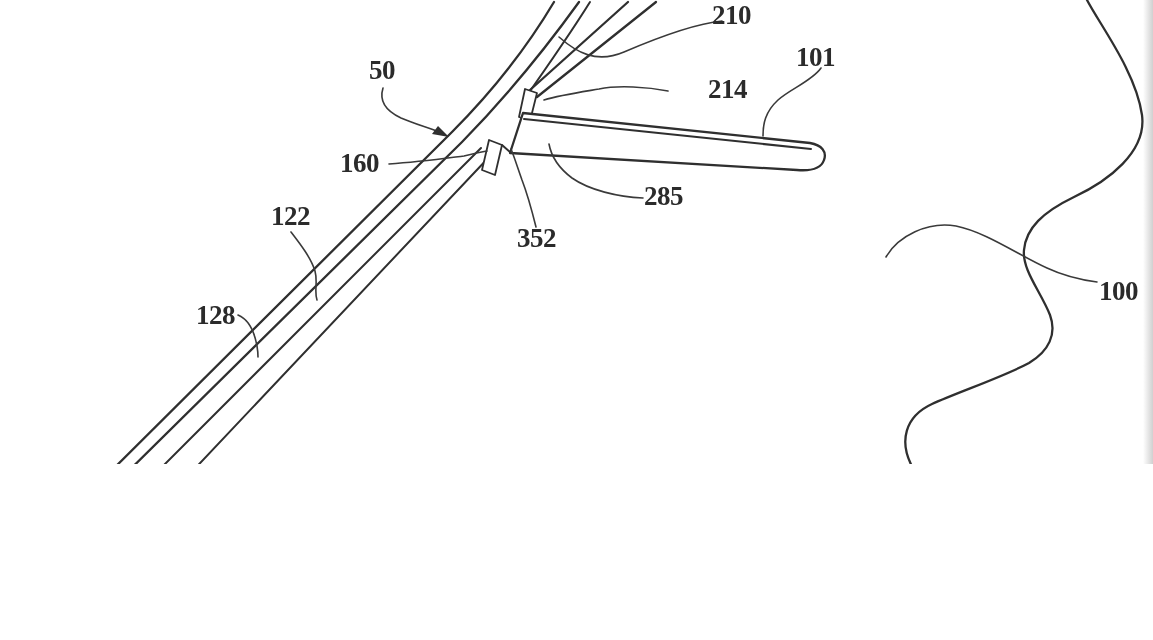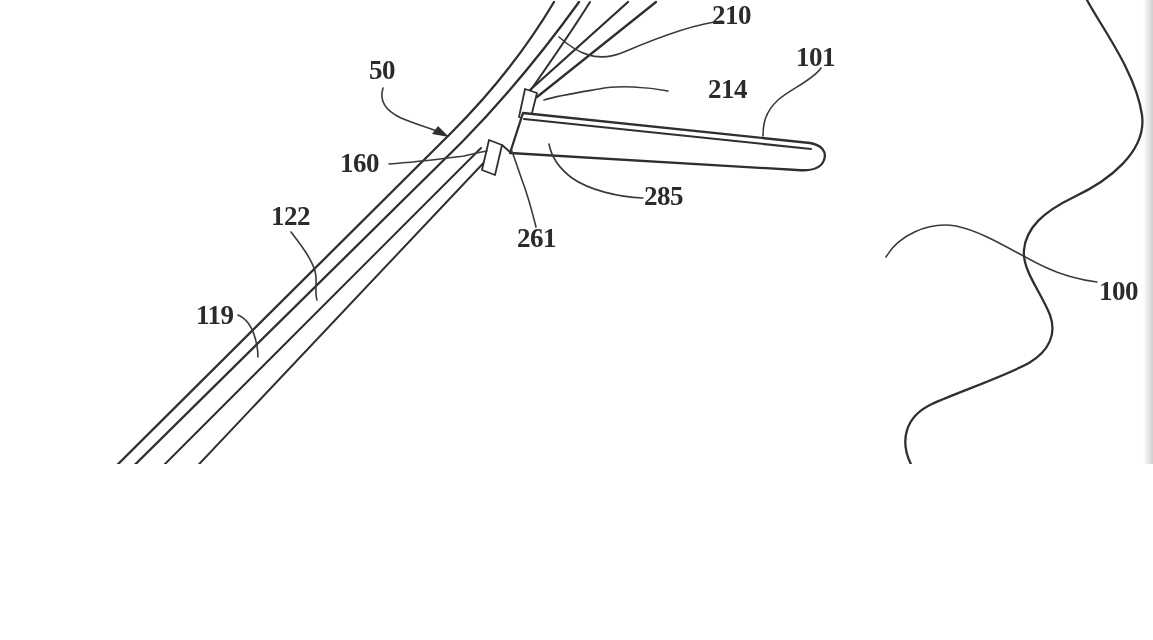--- a/index.html
+++ b/index.html
@@ -107,18 +107,18 @@
     <path d="M 0,625 L 14,640 L 0,640 Z" fill="#3a3a3a" stroke="none"></path>
   </svg>
 
   <div class="ref-label" style="left:712px; top:2px;">210</div>
   <div class="ref-label" style="left:369px; top:57px;">50</div>
   <div class="ref-label" style="left:796px; top:38px;margin-top:6px;">101</div>
   <div class="ref-label" style="left:668px; top:76px;margin-left:40px;">214</div>
   <div class="ref-label" style="left:340px; top:150px;">160</div>
   <div class="ref-label" style="left:644px; top:183px;">285</div>
   <div class="ref-label" style="left:271px; top:203px;">122</div>
-  <div class="ref-label" style="left:517px; top:225px;">261</div>
-  <div class="ref-label" style="left:196px; top:302px;">119</div>
+  <div class="ref-label" style="left:517px; top:225px;">352</div>
+  <div class="ref-label" style="left:196px; top:302px;">128</div>
   <div class="ref-label" style="left:1099px; top:266px;margin-top:12px;">100</div>
 
   <div class="edge-shade"></div>
 </div>
 
 </body></html>

